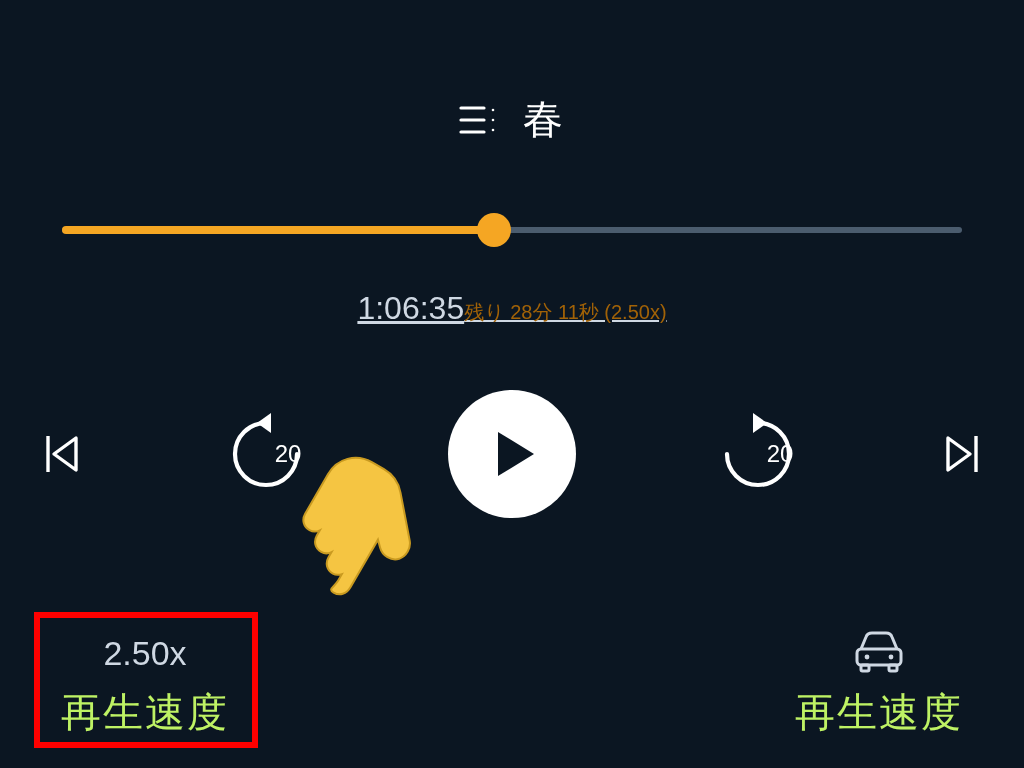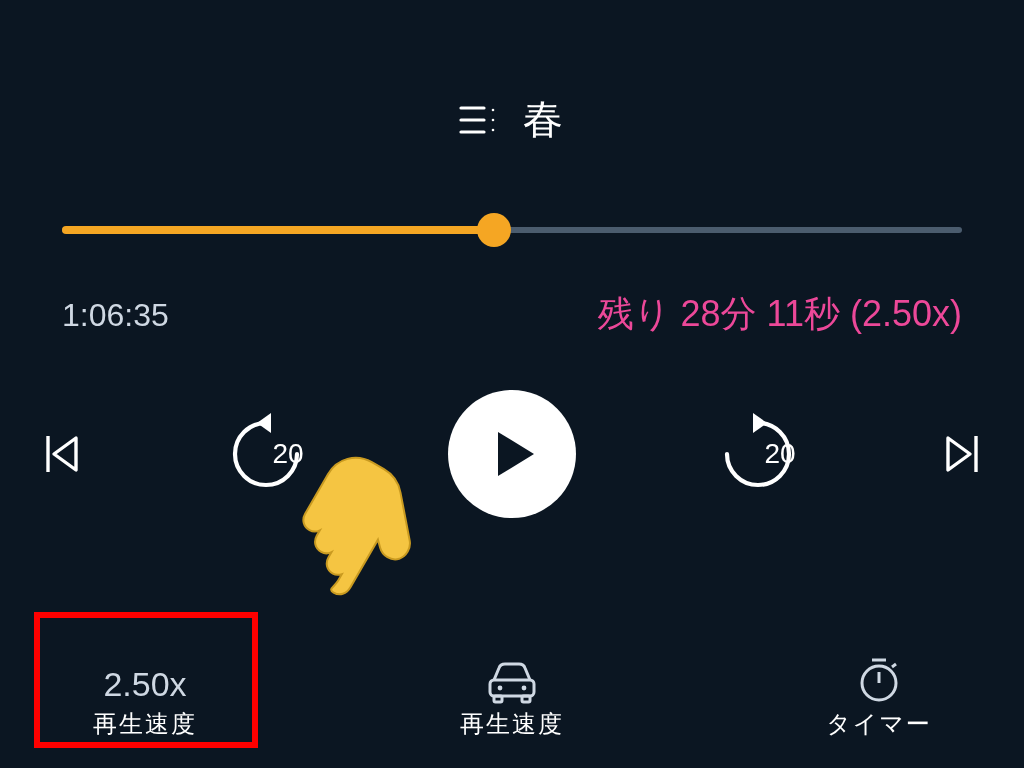--- a/index.html
+++ b/index.html
@@ -11,37 +11,37 @@
   .title-row .list-icon { margin-right:24px; display:inline-flex; }
   .title-text { } 
 
   
   .progress-wrap { position:absolute; top:218px; left:62px; right:62px; height:24px; }
   .track-bg { position:absolute; top:50%; left:0; right:0; height:6px; background:#4b5c6e; transform:translateY(-50%); border-radius:3px; }
   .track-fill { position:absolute; top:50%; left:0; height:8px; background:#f5a623; transform:translateY(-50%); border-radius:4px; }
   .thumb { position:absolute; top:50%; width:34px; height:34px; background:#f5a623; border-radius:50%; transform:translate(-50%,-50%); }
 
   
-  .times { position:absolute; top:290px; left:62px; right:62px; display:flex; justify-content:space-between; align-items:baseline; color:#cfd8e3; font-size:32px; }
-  .times .mid { color:#ec4899; font-size:36px; }
+  .times { position:absolute; top:290px; left:62px; right:62px; display:flex; justify-content:center; align-items:baseline; color:#cfd8e3; font-size:32px;text-decoration:underline; }
+  .times .mid { color:#a16207; font-size:20px; }
 
   
   .transport { position:absolute; top:390px; left:40px; right:40px; display:flex; align-items:center; justify-content:space-between; color:#fff; }
   .skip-btn { width:44px; height:44px; display:flex; align-items:center; justify-content:center; cursor:pointer; }
   .seek-btn { width:90px; height:90px; display:flex; align-items:center; justify-content:center; cursor:pointer; position:relative; }
   .seek-btn svg { overflow:visible; }
-  .seek-num { position:absolute; color:#fff; font-size:28px; font-weight:400;margin-left:44px; }
+  .seek-num { position:absolute; color:#fff; font-size:24px; font-weight:400;margin-left:44px; }
   .play-btn { width:128px; height:128px; border-radius:50%; background:#fff; display:flex; align-items:center; justify-content:center; cursor:pointer; }
   .play-triangle { width:0; height:0; border-left:36px solid #0b1622; border-top:22px solid transparent; border-bottom:22px solid transparent; margin-left:8px; }
 
   
   .bottom { position:absolute; bottom:28px; left:40px; right:40px; display:flex; justify-content:space-between; align-items:flex-end; color:#cfd8e3; }
-  .bcell { width:210px; display:flex; flex-direction:column; align-items:center; gap:4px; cursor:pointer; }
+  .bcell { width:210px; display:flex; flex-direction:column; align-items:center; gap:12px; cursor:pointer; }
   .bcell .big { font-size:34px; color:#cfd8e3; }
-  .bcell .lbl { font-size:24px; color:#ffffff; letter-spacing:2px; }
+  .bcell .lbl { font-size:40px; color:#bef264; letter-spacing:2px; }
   .bcell svg { display:block; }
 
   .hl-box { position:absolute; left:34px; bottom:20px; width:224px; height:136px; border:6px solid #ff0000; pointer-events:none; }
 
   
   .hand { position:absolute; left:276px; top:446px; width:170px; height:170px; transform:rotate(0deg); pointer-events:none; }
 </style>
 </head>
 <body>
 <div class="root">
@@ -116,29 +116,20 @@
     <svg width="54" height="42" viewBox="0 0 54 42" fill="none" stroke="#cfd8e3" stroke-width="3">
       <path d="M9 18 L14 6 C15 3 17 2 20 2 L34 2 C37 2 39 3 40 6 L45 18" stroke-linejoin="round"></path>
       <rect x="5" y="18" width="44" height="16" rx="4"></rect>
       <circle cx="15" cy="26" r="2.4" fill="#cfd8e3" stroke="none"></circle>
       <circle cx="39" cy="26" r="2.4" fill="#cfd8e3" stroke="none"></circle>
       <rect x="9" y="34" width="8" height="6" rx="1.5"></rect>
       <rect x="37" y="34" width="8" height="6" rx="1.5"></rect>
     </svg>
     <span class="lbl">再生速度</span>
   </div>
-  <div class="bcell">
-    <svg width="48" height="48" viewBox="0 0 48 48" fill="none" stroke="#cfd8e3" stroke-width="3">
-      <circle cx="24" cy="27" r="17"></circle>
-      <line x1="24" y1="27" x2="24" y2="16"></line>
-      <line x1="17" y1="4" x2="31" y2="4"></line>
-      <line x1="37" y1="11" x2="41" y2="8"></line>
-    </svg>
-    <span class="lbl">タイマー</span>
-  </div>
 </div>
 
 <div class="hl-box"></div>
 
 <div class="hand">
   <svg width="170" height="170" viewBox="0 0 170 170">
     <g transform="rotate(210 85 85)">
       <path d="M78 18
                C71 18 66 23 66 31
                L66 86

